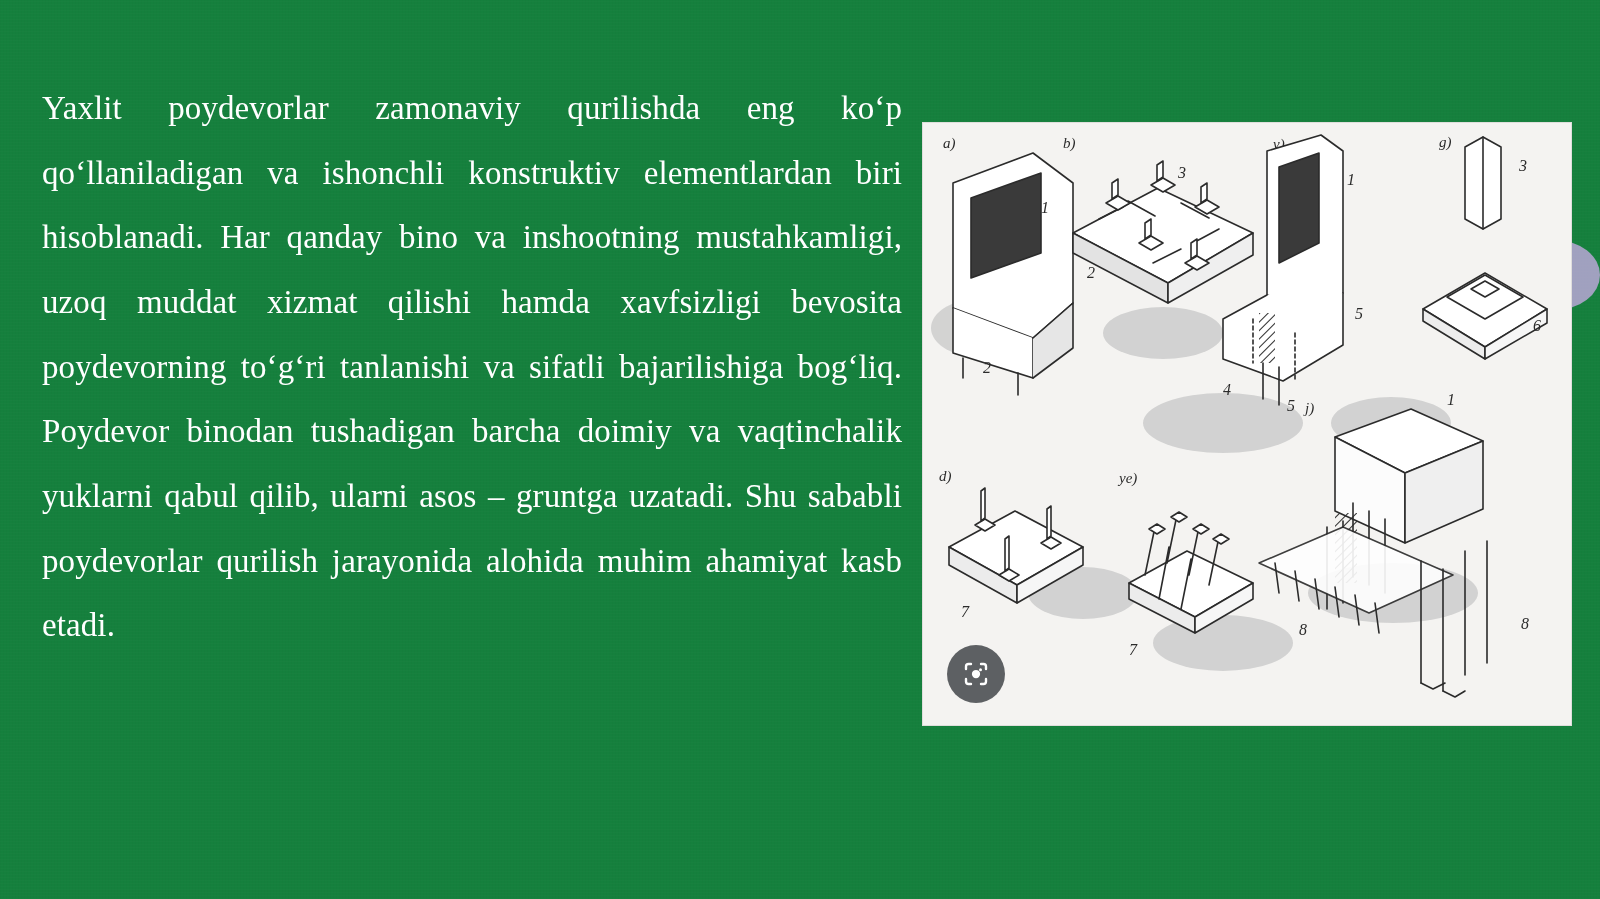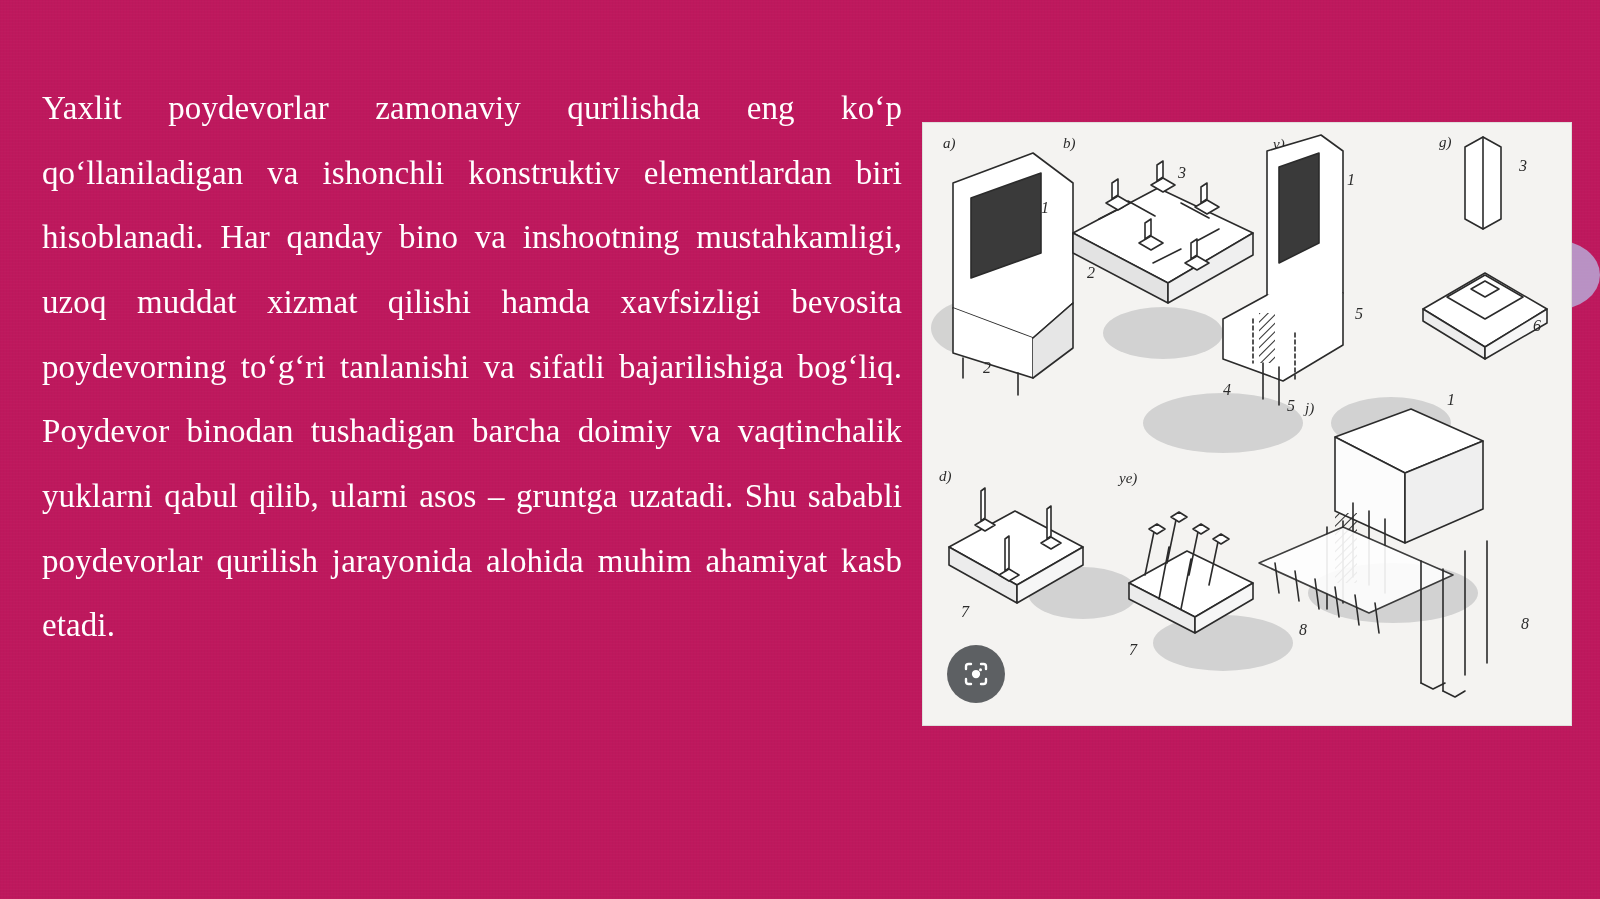--- a/index.html
+++ b/index.html
@@ -10,21 +10,21 @@
     width: 1600px;
     height: 899px;
     background: #0f6a73;
     font-family: "Liberation Serif", serif;
     overflow: hidden;
   }
   .slide {
     position: relative;
     width: 1600px;
     height: 899px;
-    background: #be185d;
+    background: #15803d;
   }
   
   .slide::before {
     content: "";
     position: absolute;
     inset: 0;
     background-image:
       repeating-linear-gradient(0deg, rgba(255,255,255,0.012) 0px, rgba(255,255,255,0.012) 1px, transparent 1px, transparent 3px),
       repeating-linear-gradient(90deg, rgba(0,0,0,0.015) 0px, rgba(0,0,0,0.015) 1px, transparent 1px, transparent 3px);
     pointer-events: none;

